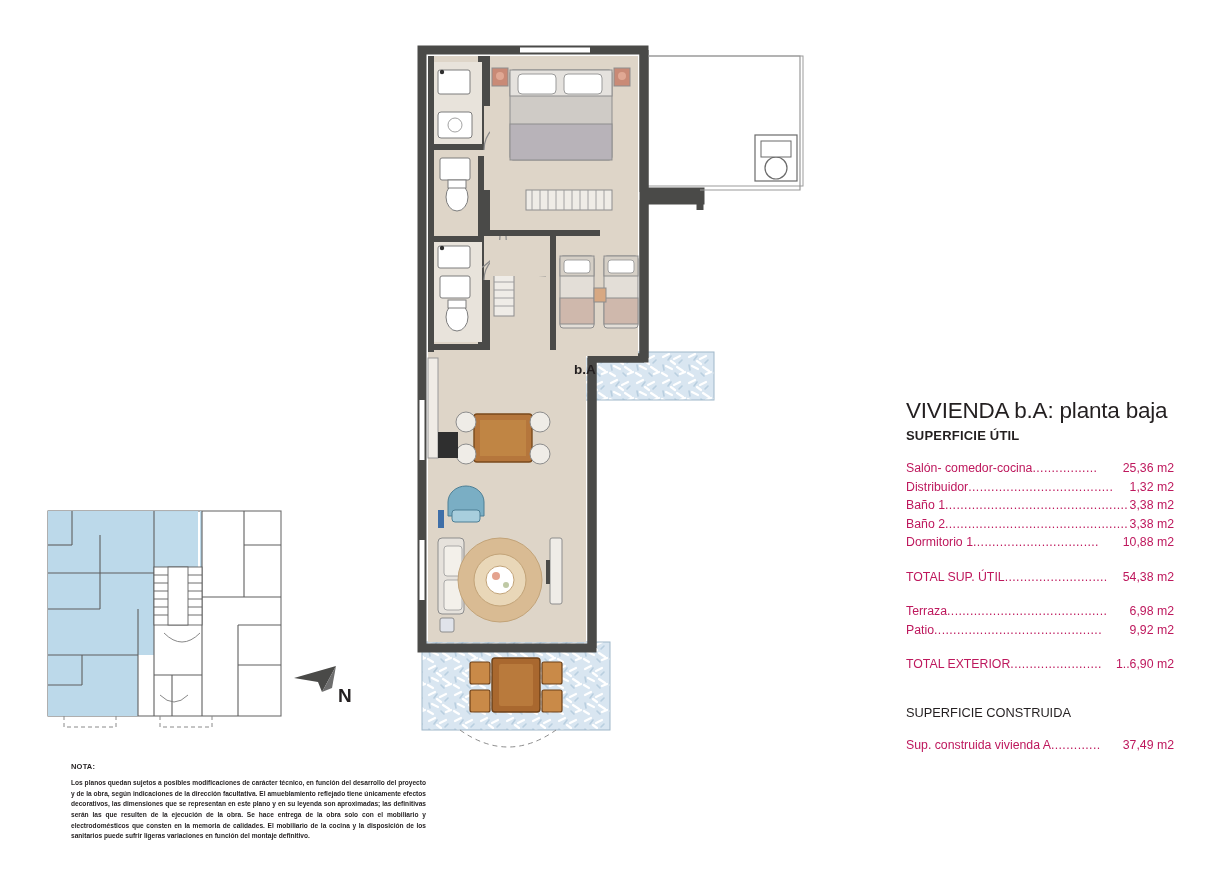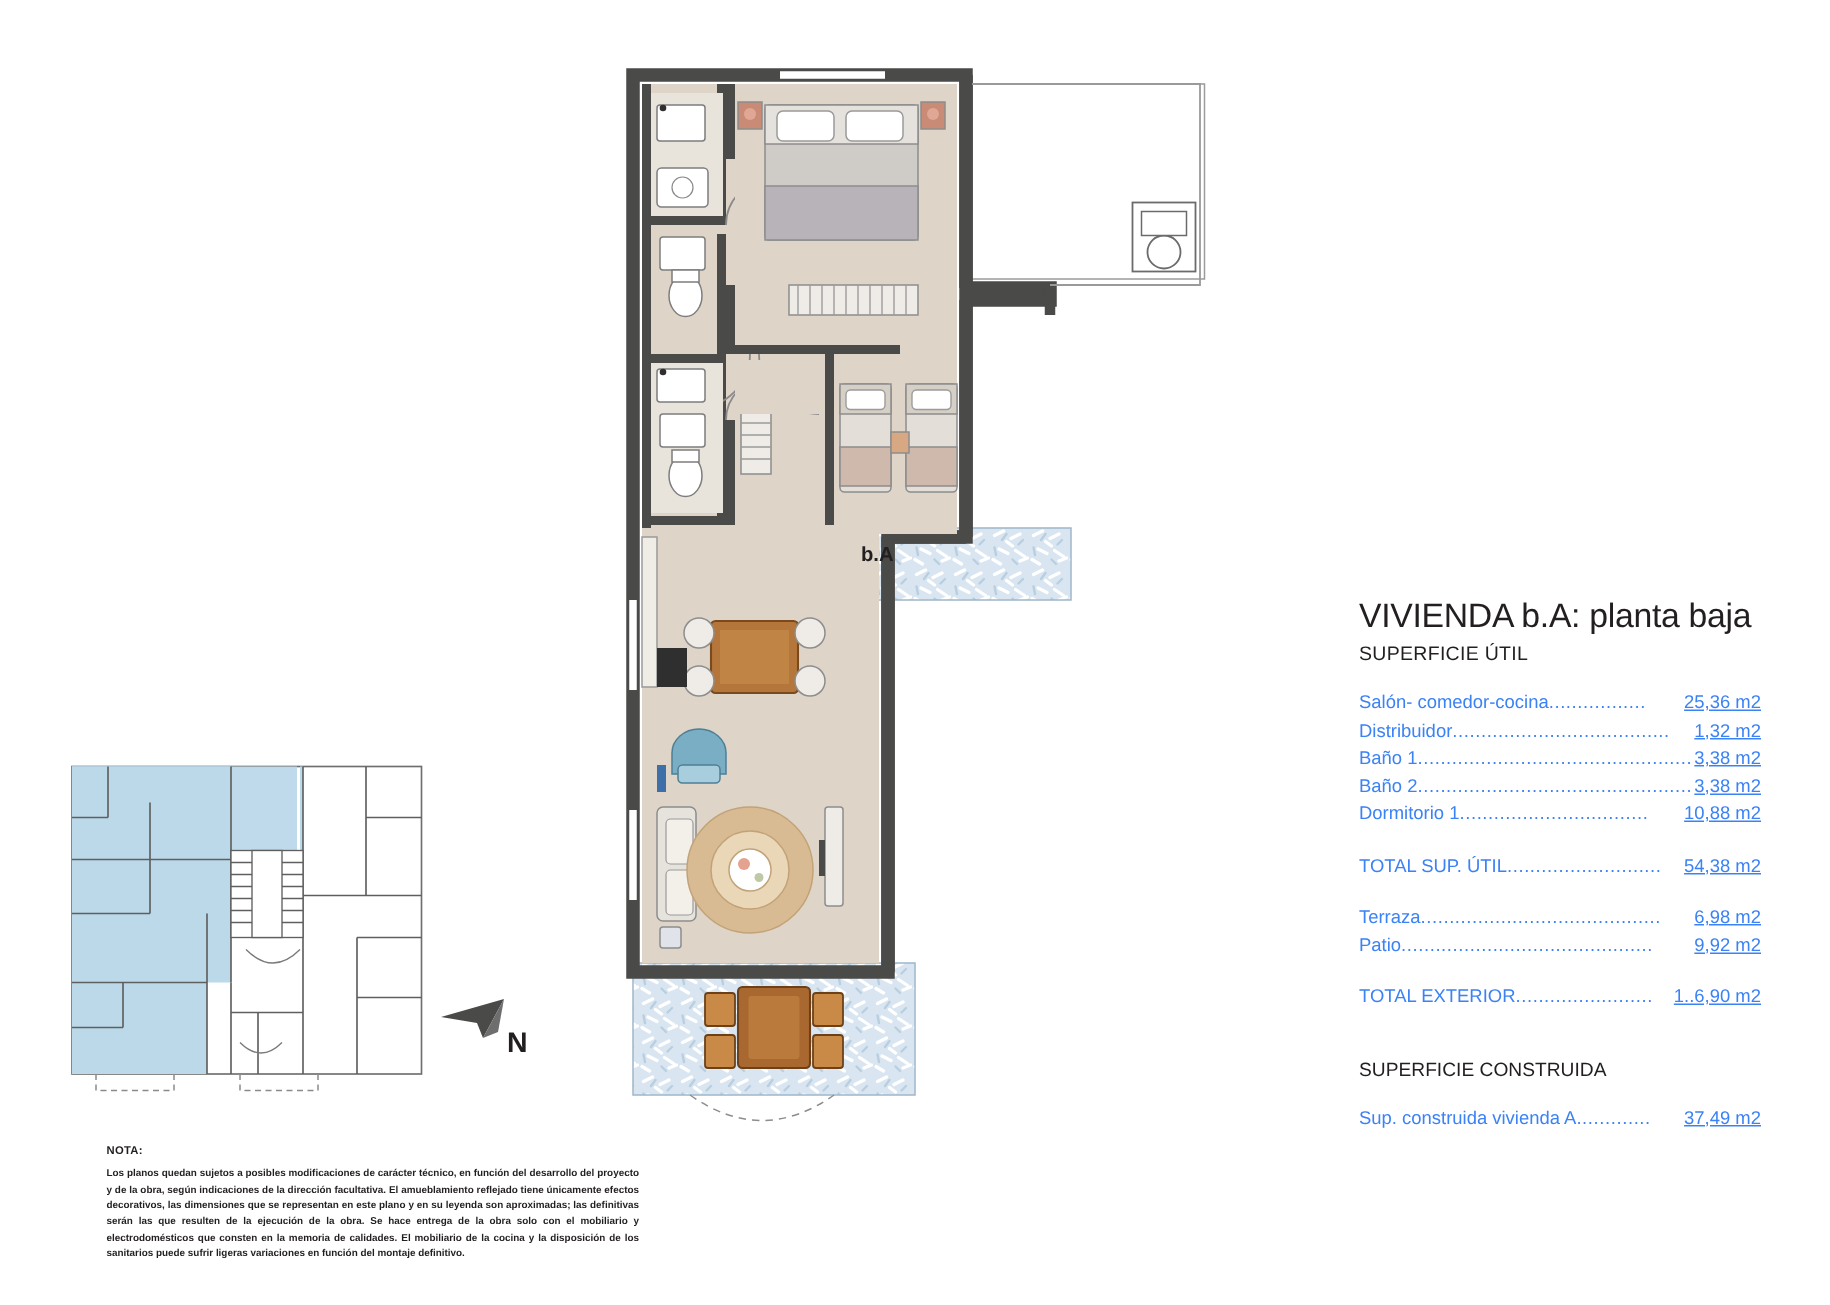--- a/index.html
+++ b/index.html
@@ -86,42 +86,43 @@
     font-size: 22.5px;
     letter-spacing: -0.2px;
     color: #231f20;
     white-space: nowrap;
   }
   #info .subtitle {
     font-size: 13px;
     margin-top: 4px;
     color: #231f20;
     letter-spacing: 0.2px;
+    font-weight: bold;
   }
   .row-list {
     margin-top: 16px;
   }
   .arow {
     position: relative;
     display: flex;
     align-items: baseline;
     font-size: 12.3px;
     line-height: 18.5px;
-    color: #3b82f6;
+    color: #be185d;
     white-space: nowrap;
     overflow: hidden;
   }
   .arow .lbl { flex: 0 0 auto; }
   .arow .dots {
     flex: 1 1 auto;
     overflow: hidden;
     letter-spacing: 0.4px;
     margin: 0 0px;
   }
-  .arow .val { flex: 0 0 auto; text-decoration: underline; }
+  .arow .val { flex: 0 0 auto; }
   .gap-sm { height: 13px; }
   .gap-md { height: 16px; }
   #info .section-head {
     font-size: 12.8px;
     margin-top: 2px;
     color: #231f20;
   }
 
   
   .plan-label {

